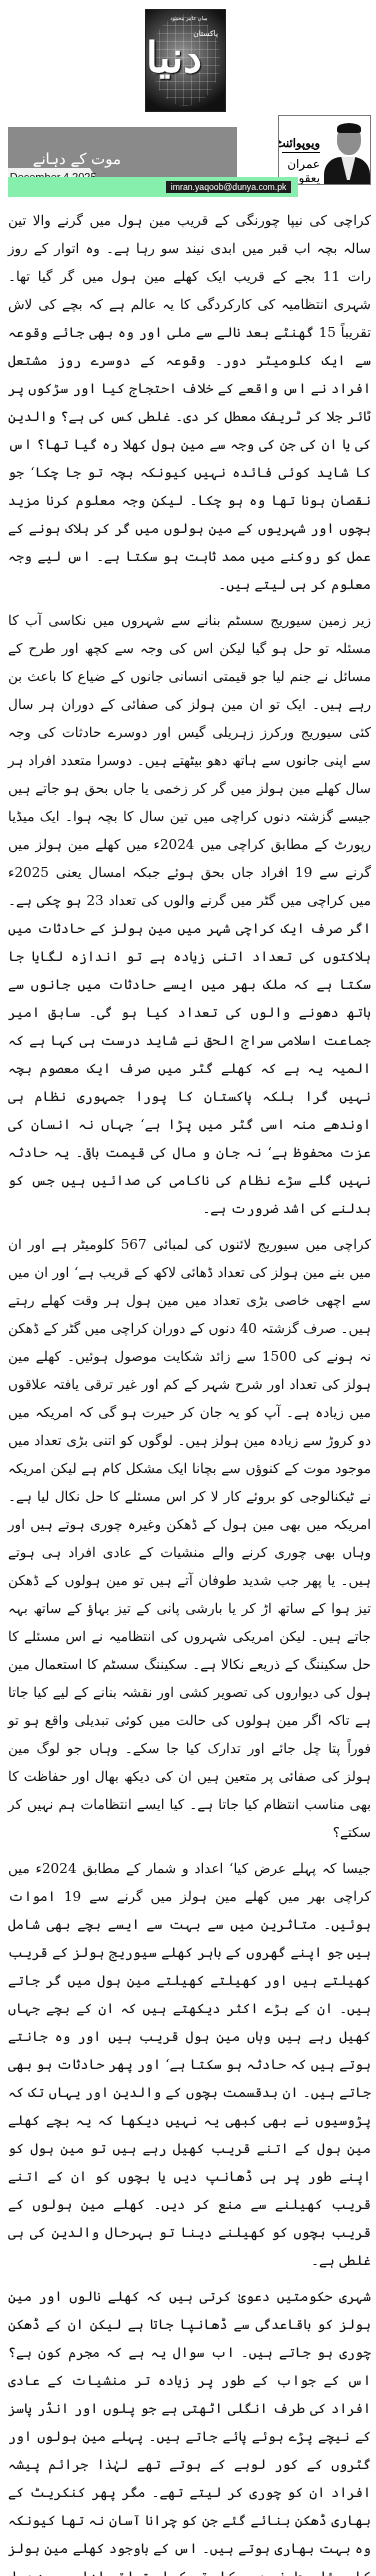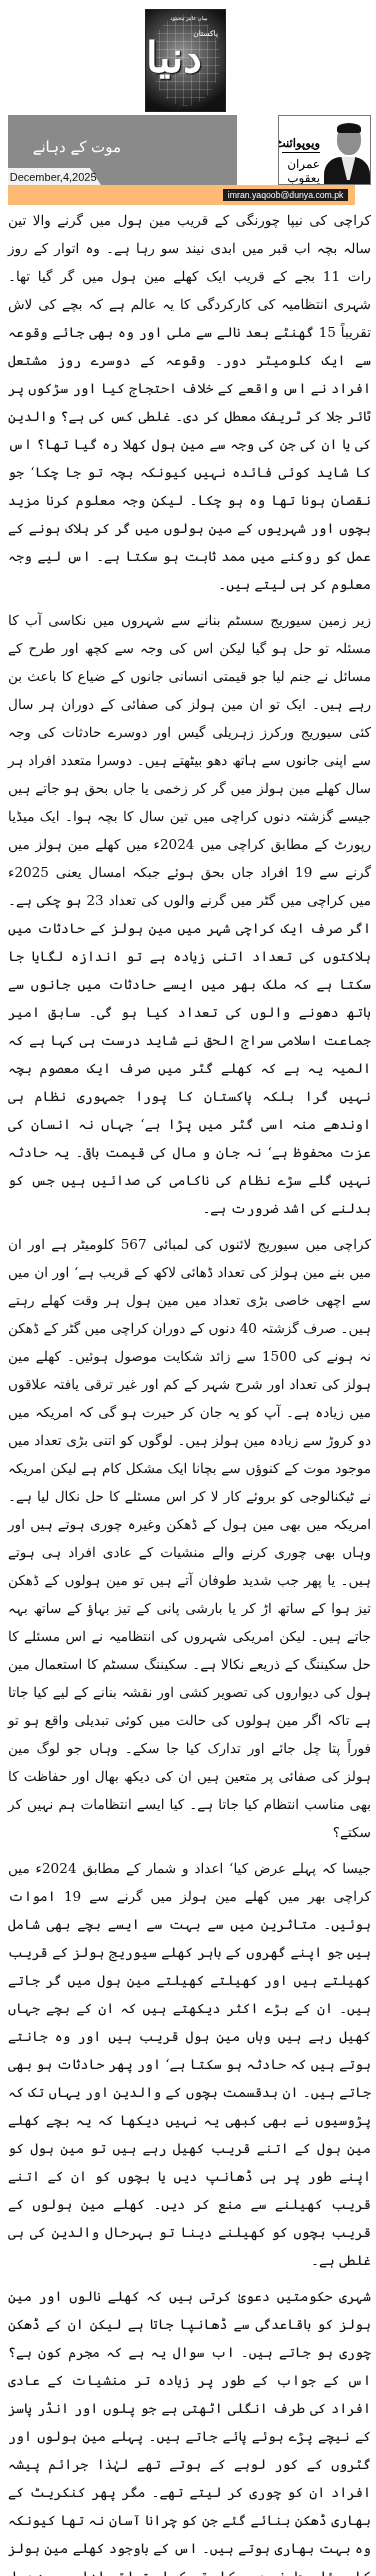--- a/index.html
+++ b/index.html
@@ -6,34 +6,34 @@
   body { width: 377px; height: 2576px; position: relative; overflow: hidden; font-family: "DejaVu Sans", sans-serif; }
   .logo-box { position: absolute; left: 145px; top: 8.7px; width: 79px; height: 101px; background: radial-gradient(circle at 45% 45%, #9a9a9a 0%, #4a4a4a 45%, #111 80%); border: 0.6px solid #222; overflow: hidden; }
   .logo-grid { position: absolute; inset: 4.6px; border-radius: 50%; background:
       repeating-linear-gradient(0deg, rgba(255,255,255,0.18) 0 0.6px, transparent 0.6px 8px),
       repeating-linear-gradient(90deg, rgba(255,255,255,0.18) 0 0.6px, transparent 0.6px 8px); }
   .logo-text { position: absolute; left: 0; right: 0; top: 23px; text-align: left; color: #fff; font-family: "DejaVu Serif", serif; font-size: 42px; font-weight: bold; direction: rtl; text-shadow: 1.2px 1.2px 1.7px #000; }
   .logo-sub { position: absolute; right: 7px; top: 19.7px; color: #fff; font-size: 7.5px; direction: rtl; font-family: "DejaVu Serif", serif; }
   .logo-top { position: absolute; right: 17.4px; top: 5.8px; color: #fff; font-size: 5.2px; direction: rtl; font-family: "DejaVu Serif", serif; }
 
   .banner { position: absolute; left: 8px; top: 115px; width: 363px; height: 90px; }
-  .banner-grey { position: absolute; left: 0; top: 0; width: 229px; height: 70px; background: #8a8a8a; }
+  .banner-grey { position: absolute; left: 0; top: 12px; width: 229px; height: 70px; background: #8a8a8a; }
   .title { position: absolute; right: 116px; top: 23px; color: #fff; font-size: 15px; direction: rtl; font-family: "DejaVu Serif", serif; }
   .date-tab { position: absolute; left: 0; top: 53px; width: 93px; height: 17px; background: #f2f2f2; clip-path: polygon(0 0, 88% 0, 100% 100%, 0 100%); }
   .date-text { position: absolute; left: 1.7px; top: 56px; font-family: Liberation Sans, sans-serif; font-size: 11px; color: #111; }
   .author-card { position: absolute; left: 270px; top: 0; width: 93px; height: 70px; background: #fff; border: 0.6px solid #777; box-sizing: border-box; overflow: hidden; }
   .author-photo { position: absolute; right: 0; bottom: 0; width: 46px; height: 65px; }
   .photo-head { position: absolute; left: 12.7px; top: 4.6px; width: 24px; height: 31px; border-radius: 48% 48% 46% 46%; background: #8e8e8e; }
   .photo-hair { position: absolute; left: 12.7px; top: 3.5px; width: 24px; height: 10.4px; border-radius: 50% 50% 20% 20%; background: #111; }
   .photo-body { position: absolute; left: 0; top: 38px; width: 46px; height: 29px; background: #141414; border-radius: 17.4px 17.4px 0 0; }
   .photo-collar { position: absolute; left: 17.4px; top: 38px; width: 14px; height: 23px; background: #e8e8e8; clip-path: polygon(0 0, 100% 0, 60% 100%, 40% 100%); }
   .section-name { position: absolute; right: 50px; top: 19.7px; font-size: 11.6px; font-weight: bold; color: #000; direction: rtl; font-family: "DejaVu Serif", serif; }
   .section-rule { position: absolute; right: 50px; top: 36px; width: 38px; height: 1.2px; background: #000; }
   .author-name { position: absolute; right: 50px; top: 41px; font-size: 12px; color: #000; direction: rtl; font-family: "DejaVu Serif", serif; }
-  .email-bar { position: absolute; left: 0; top: 70px; width: 347px; height: 19.7px; background: #fdba74; }
+  .email-bar { position: absolute; left: 0; top: 62px; width: 290px; height: 19.7px; background: #86efac; }
   .email-box { position: absolute; right: 7px; top: 3.5px; height: 12.7px; padding: 0 4.6px; background: #1c1c1c; color: #fff; font-family: "Liberation Sans", sans-serif; font-size: 8.7px; line-height: 12.7px; }
 
   .article { position: absolute; left: 8px; top: 206px; width: 363px; direction: rtl; text-align: justify; text-align-last: right; font-family: "DejaVu Serif", serif; font-size: 13.6px; line-height: 28px; color: #111; }
   .article p { margin: 0 0 8px 0; }
 </style>
 </head>
 <body>
 
 <div class="logo-box">
   <div class="logo-grid"></div>

